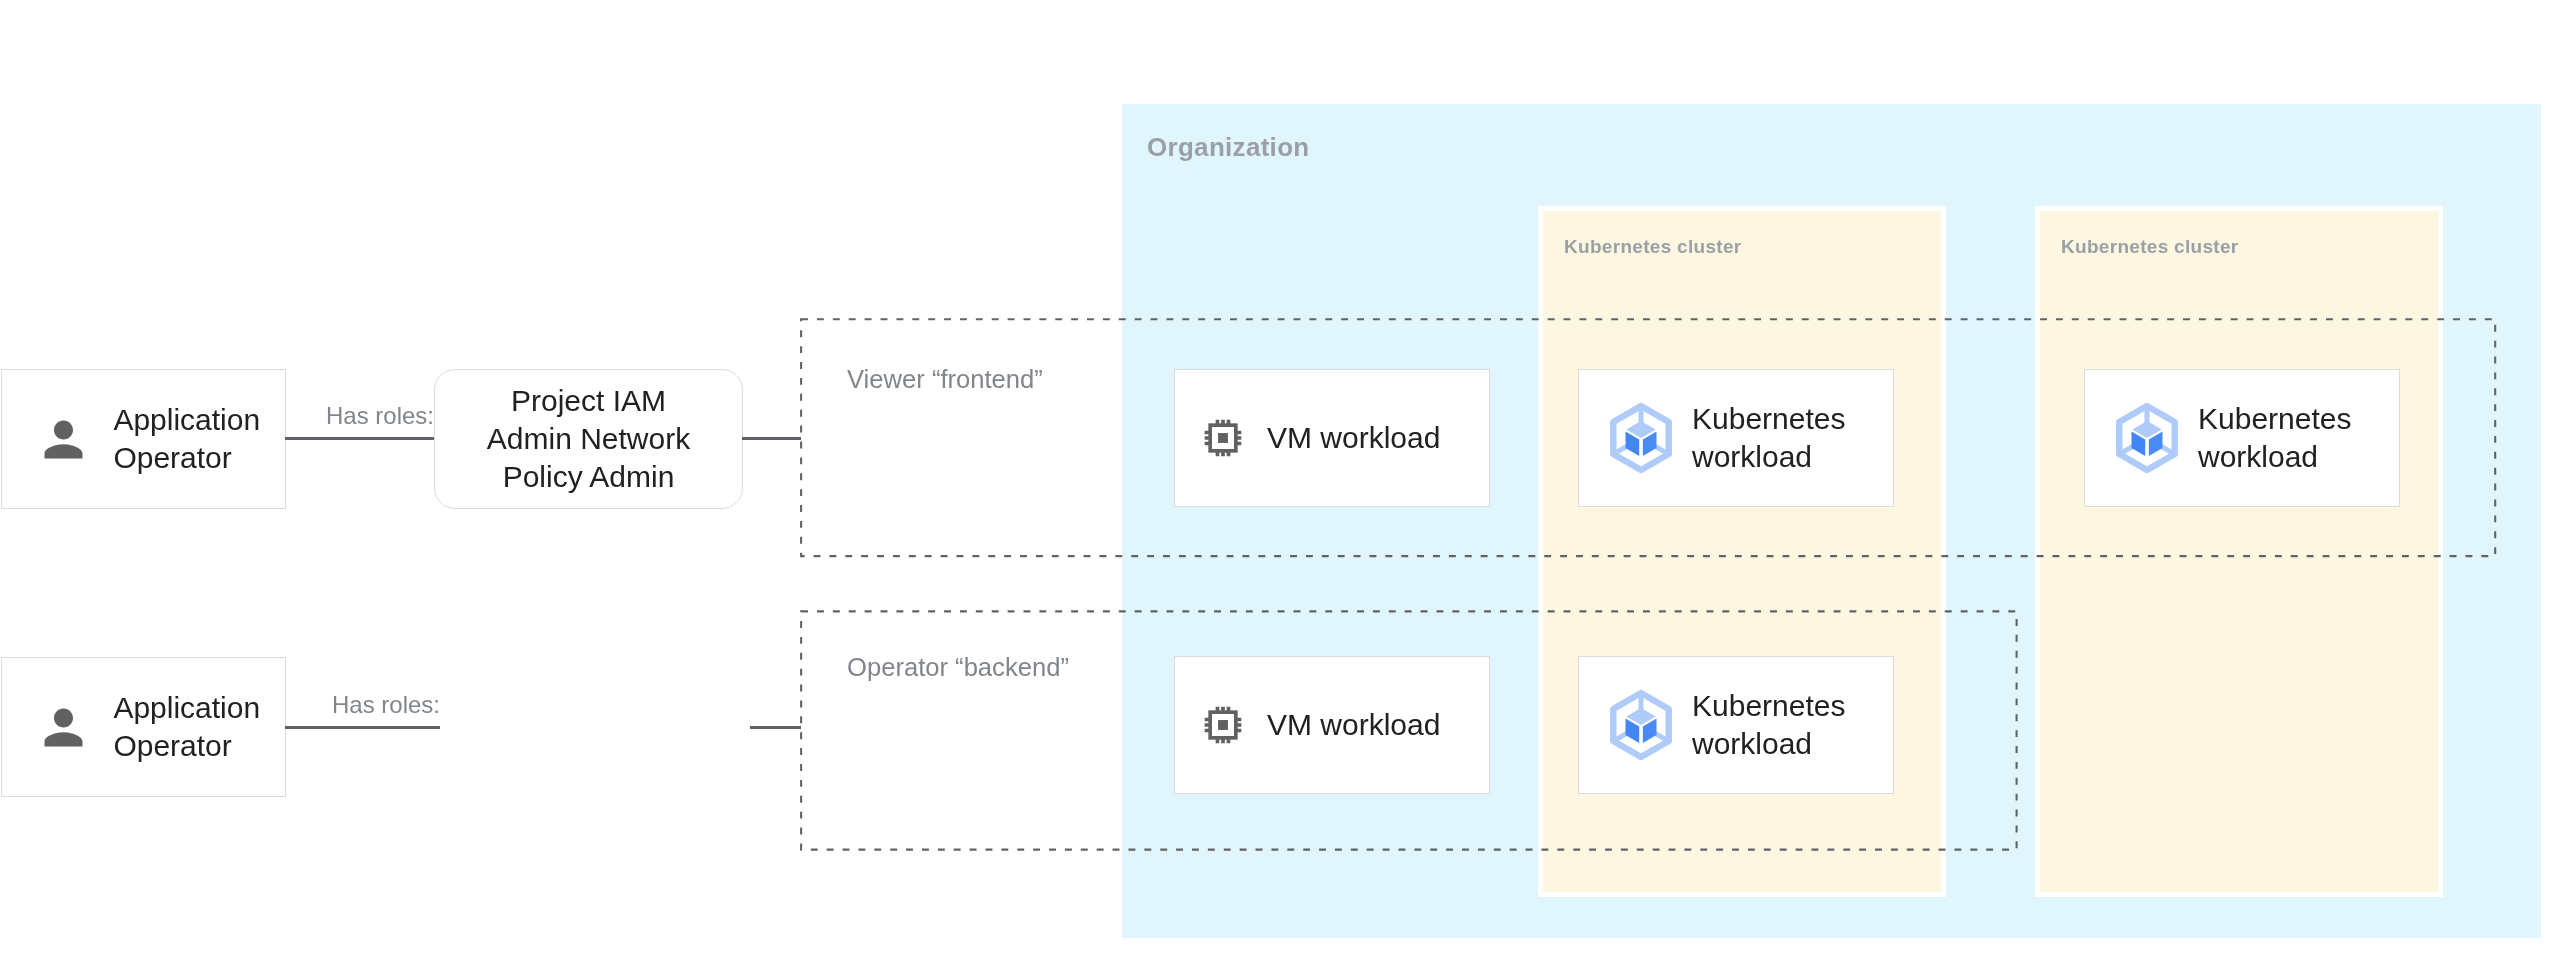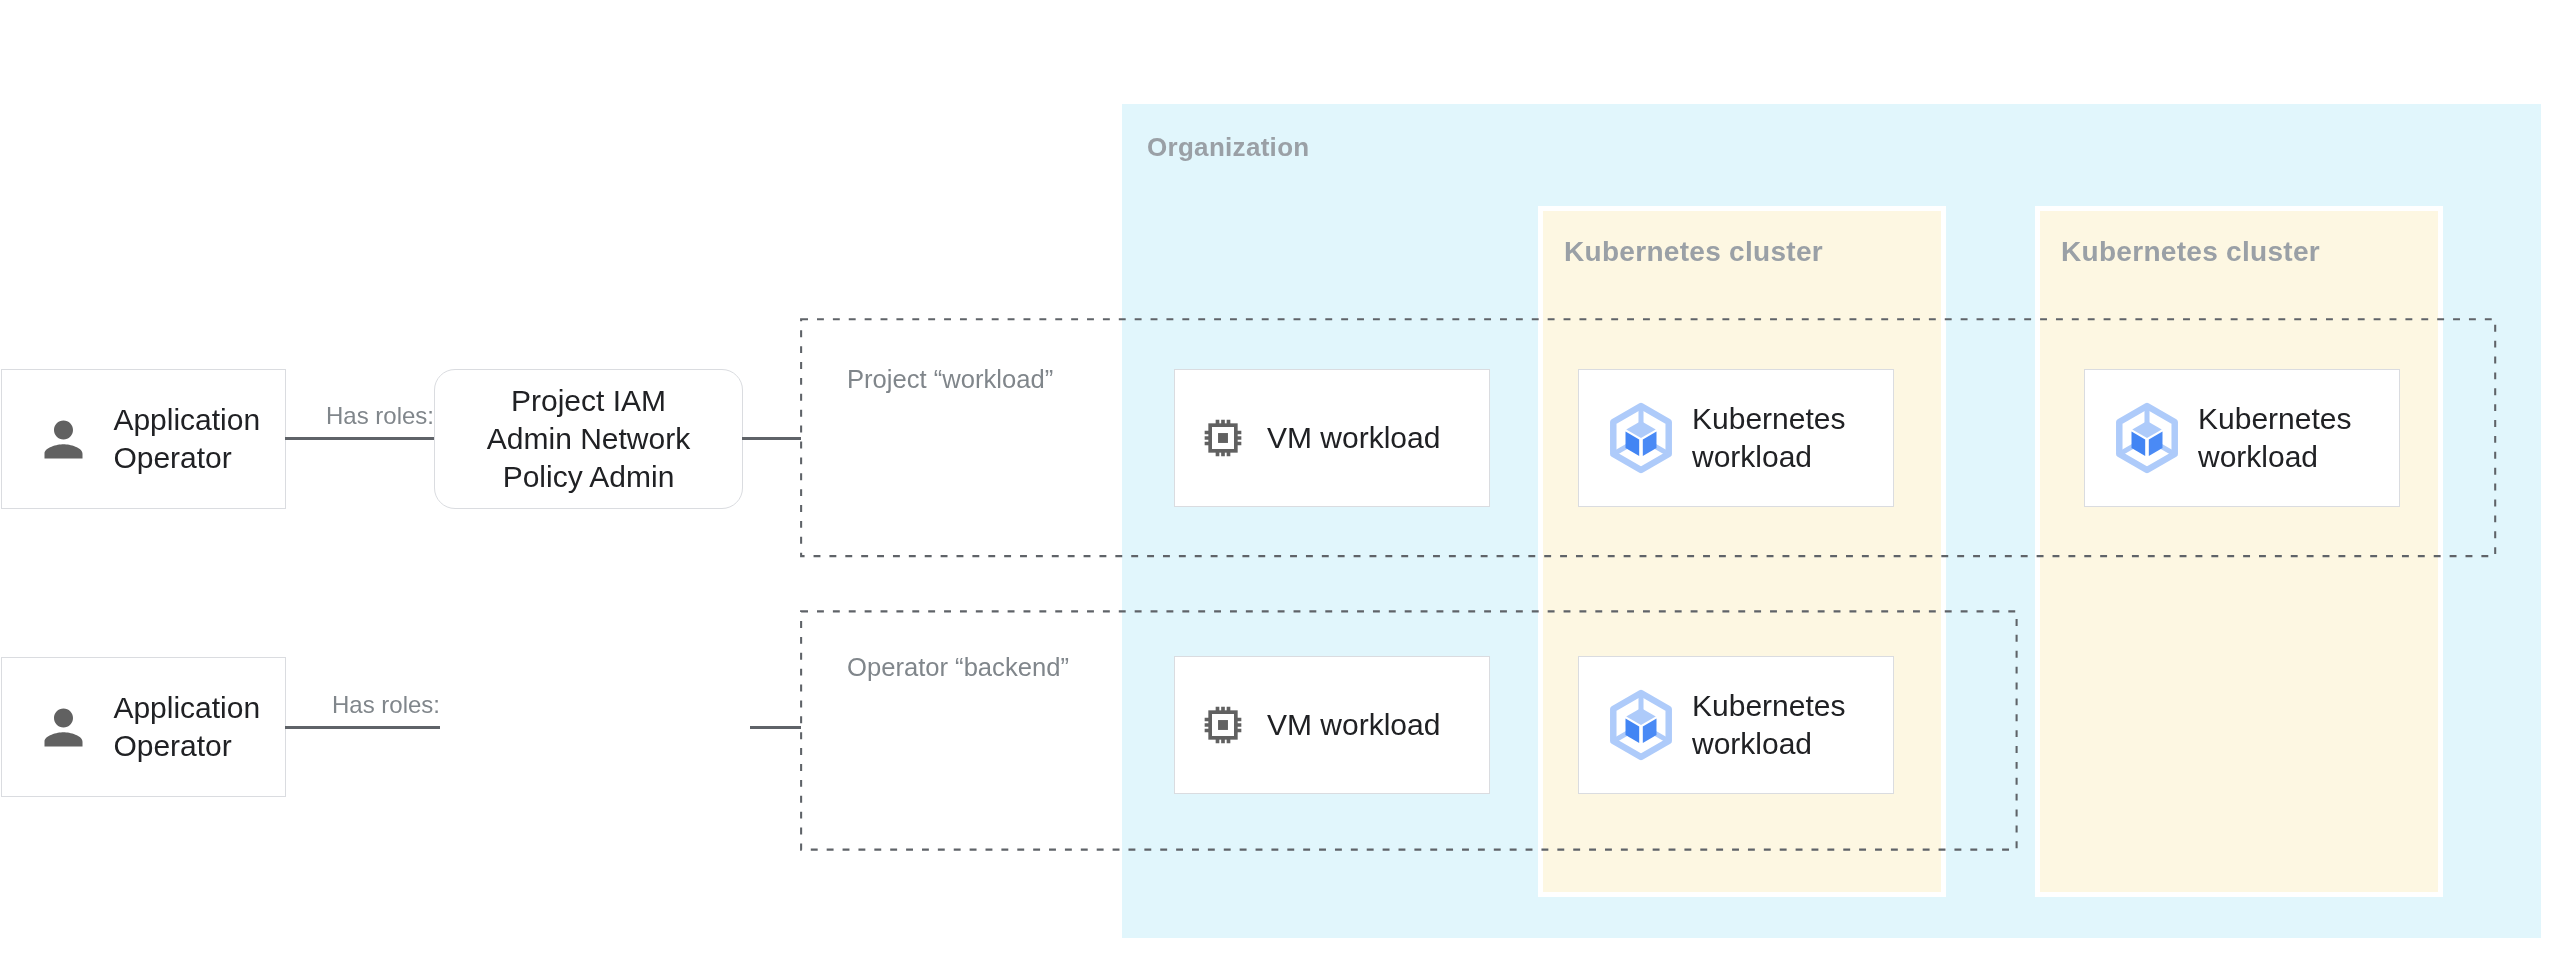--- a/index.html
+++ b/index.html
@@ -36,21 +36,21 @@
     background: #fdf7e2;
     border: 5.5px solid #ffffff;
     box-sizing: border-box;
     z-index: 2;
   }
   .cluster-1 { left: 1538px; }
   .cluster-2 { left: 2035px; }
   .cluster-label {
     position: absolute;
     left: 21px; top: 25px;
-    font-size: 28px;
+    font-size: 19px;
     font-weight: bold;
     color: #9aa0a6;
     letter-spacing: 0.3px;
   }
 
   
   .overlay {
     position: absolute;
     left: 0; top: 0;
     width: 2576px; height: 970px;
@@ -148,21 +148,21 @@
     <div class="cluster-label">Kubernetes cluster</div>
   </div>
   <div class="cluster cluster-2">
     <div class="cluster-label">Kubernetes cluster</div>
   </div>
 
   <svg class="overlay" viewBox="0 0 3730 1404">
     <rect x="1160" y="462" width="2453" height="343" fill="none" stroke="#5f6368" stroke-width="3" stroke-dasharray="10 13"></rect>
     <rect x="1160" y="885" width="1760" height="345" fill="none" stroke="#5f6368" stroke-width="3" stroke-dasharray="10 13"></rect>
   </svg>
-  <div class="proj-label proj-label-frontend">Project “workload”</div>
+  <div class="proj-label proj-label-frontend">Viewer “frontend”</div>
   <div class="proj-label proj-label-backend">Operator “backend”</div>
 
   <div class="card actor-card actor-1">
     <span class="icon">
       <svg width="57" height="57" viewBox="0 0 24 24">
         <path fill="#616161" d="M12 12c2.21 0 4-1.79 4-4s-1.79-4-4-4-4 1.79-4 4 1.79 4 4 4zm0 2c-2.67 0-8 1.34-8 4v2h16v-2c0-2.66-5.33-4-8-4z"></path>
       </svg>
     </span>
     <span class="txt">Application Operator</span>
   </div>

